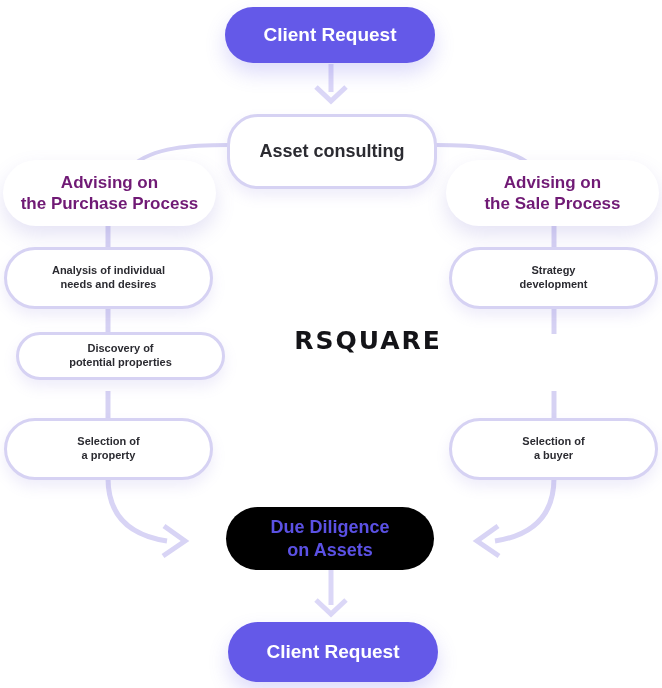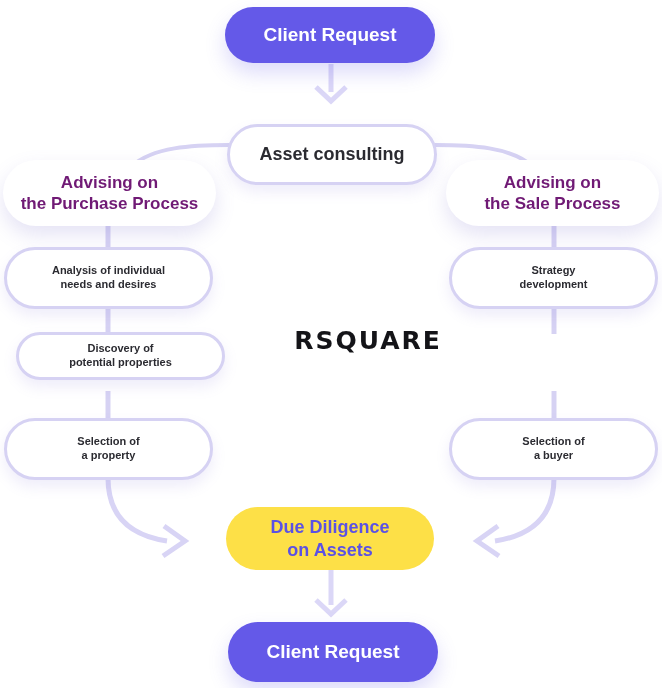--- a/index.html
+++ b/index.html
@@ -38,21 +38,21 @@
   .pill-outline{
     background:#ffffff;
     color:#2b2b31;
     font-weight:bold;
     font-size:11px;
     border:3px solid #d6d2f3;
     border-radius:31px;
     box-shadow:0 7px 14px rgba(140,130,220,0.14);
   }
   .pill-light{
-    background:#fde047;
+    background:#000000;
     color:#5b51e4;
     font-weight:bold;
     font-size:18px;
     border-radius:32px;
   }
   .logo{
     position:absolute;
     left:0;top:326px;width:662px;
     text-align:center;
     font-family:"DejaVu Sans","Liberation Sans",sans-serif;
@@ -102,21 +102,21 @@
     </g>
 
     <g stroke="#dbd7f7" stroke-width="5" fill="none">
       <path d="M331 568 V 605"></path>
       <path d="M316 600 L331 614 L346 600"></path>
     </g>
   </svg>
 
   <div class="node pill-solid" style="left:225px;top:7px;width:210px;height:56px;">Client Request</div>
 
-  <div class="node pill-outline" style="left:227px;top:114px;width:210px;height:61px;font-size:18px;margin-top:10px;">Asset consulting</div>
+  <div class="node pill-outline" style="left:227px;top:114px;width:210px;height:75px;font-size:18px;">Asset consulting</div>
 
   <div class="node pill-white" style="left:3px;top:160px;width:213px;height:66px;">Advising on
 the Purchase Process</div>
   <div class="node pill-outline" style="left:4px;top:247px;width:209px;height:62px;">Analysis of individual
 needs and desires</div>
   <div class="node pill-outline" style="left:16px;top:332px;width:209px;height:48px;">Discovery of
 potential properties</div>
   <div class="node pill-outline" style="left:4px;top:418px;width:209px;height:62px;">Selection of
 a property</div>
 

